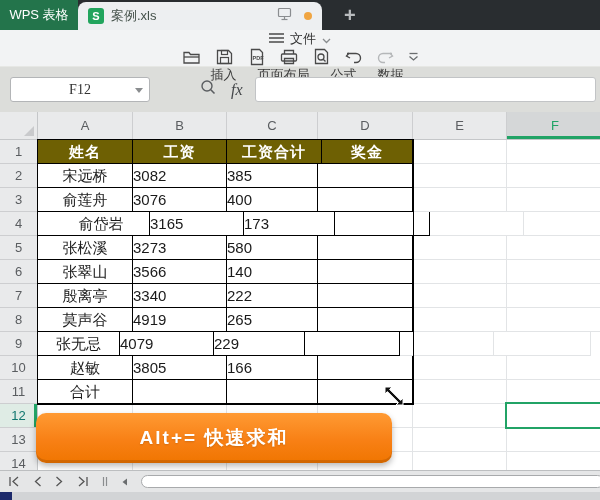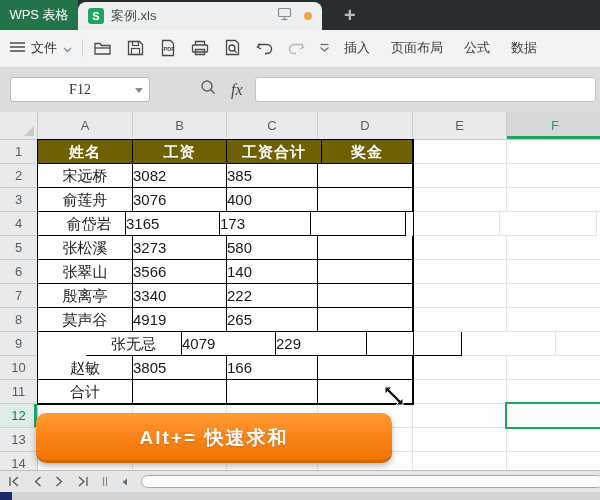--- a/index.html
+++ b/index.html
@@ -10,21 +10,21 @@
   .titlebar { height:30px; background:#292d30; display:flex; align-items:stretch; }
   .wps-tab { width:78px; background:#23744b; color:#fff; font-size:13px; display:flex; align-items:center; justify-content:center; white-space:nowrap; }
   .doc-tab { width:244px; background:#edeff1; border-radius:8px 8px 0 0; margin-top:2px; display:flex; align-items:center; padding:0 10px; }
   .doc-icon { width:16px; height:16px; background:#21a45d; border-radius:3px; color:#fff; font-size:11px; font-weight:bold; display:flex; align-items:center; justify-content:center; margin-right:7px; }
   .doc-label { font-size:13px; color:#44514a; }
   .tab-right { margin-left:auto; display:flex; align-items:center; gap:12px; }
   .dot { width:8px; height:8px; border-radius:50%; background:#f0a542; }
   .newtab { color:#b9bcbe; font-size:20px; line-height:30px; margin-left:22px; font-weight:bold; }
 
   
-  .toolbar { height:36px; background:#f2f3f4; display:flex; align-items:center; padding:0 10px; }
+  .toolbar { height:36px; background:#f2f3f4; display:flex; align-items:center; padding:0 10px;flex-direction:column; }
   .file-grp { display:flex; align-items:center; gap:6px; color:#333; font-size:13px; }
   .vdiv { width:1px; height:18px; background:#cfd1d3; margin:0 10px; }
   .icons { display:flex; align-items:center; gap:13px; }
   .icons svg { display:block; }
   .ribbon { display:flex; align-items:center; gap:21px; margin-left:14px; font-size:13px; color:#3a3a3a; white-space:nowrap; }
   .rtab { cursor:default; }
   .rtab.active { background:#22a05c; color:#fff; padding:4px 13px; border-radius:14px; }
 
   
   .fbar { height:46px; background:#dcddda; display:flex; align-items:center; padding:0 10px; border-top:1px solid #e6e7e4; }
@@ -237,21 +237,21 @@
         </div>
         <div class="r">
           <div class="c tc ctr" style="width: 95px; height: 24px;">俞莲舟</div>
           <div class="c tc num" style="width: 94px; height: 24px;">3076</div>
           <div class="c tc num" style="width: 91px; height: 24px;">400</div>
           <div class="c tc" style="width: 95px; height: 24px;"></div>
           <div class="c" style="width: 94px; height: 24px;"></div>
           <div class="c" style="width: 97px; height: 24px;"></div>
         </div>
         <div class="r">
-          <div class="c tc ctr" style="width: 88px; height: 24px; padding-left: 15px;">俞岱岩</div>
+          <div class="c tc ctr" style="width: 112px; height: 24px; padding-left: 15px;">俞岱岩</div>
           <div class="c tc num" style="width: 94px; height: 24px;">3165</div>
           <div class="c tc num" style="width: 91px; height: 24px;">173</div>
           <div class="c tc" style="width: 95px; height: 24px;"></div>
           <div class="c" style="width: 94px; height: 24px;"></div>
           <div class="c" style="width: 97px; height: 24px;"></div>
         </div>
         <div class="r">
           <div class="c tc ctr" style="width: 95px; height: 24px;">张松溪</div>
           <div class="c tc num" style="width: 94px; height: 24px;">3273</div>
           <div class="c tc num" style="width: 91px; height: 24px;">580</div>
@@ -277,21 +277,21 @@
         </div>
         <div class="r">
           <div class="c tc ctr" style="width: 95px; height: 24px;">莫声谷</div>
           <div class="c tc num" style="width: 94px; height: 24px;">4919</div>
           <div class="c tc num" style="width: 91px; height: 24px;">265</div>
           <div class="c tc" style="width: 95px; height: 24px;"></div>
           <div class="c" style="width: 94px; height: 24px;"></div>
           <div class="c" style="width: 97px; height: 24px;"></div>
         </div>
         <div class="r">
-          <div class="c tc ctr" style="width: 96px; height: 24px; margin-left: 48px;">张无忌</div>
+          <div class="c tc ctr" style="width: 82px; height: 24px;">张无忌</div>
           <div class="c tc num" style="width: 94px; height: 24px;">4079</div>
           <div class="c tc num" style="width: 91px; height: 24px;">229</div>
           <div class="c tc" style="width: 95px; height: 24px;"></div>
           <div class="c" style="width: 94px; height: 24px;"></div>
           <div class="c" style="width: 97px; height: 24px;"></div>
         </div>
         <div class="r">
           <div class="c tc ctr" style="width: 95px; height: 24px;">赵敏</div>
           <div class="c tc num" style="width: 94px; height: 24px;">3805</div>
           <div class="c tc num" style="width: 91px; height: 24px;">166</div>

